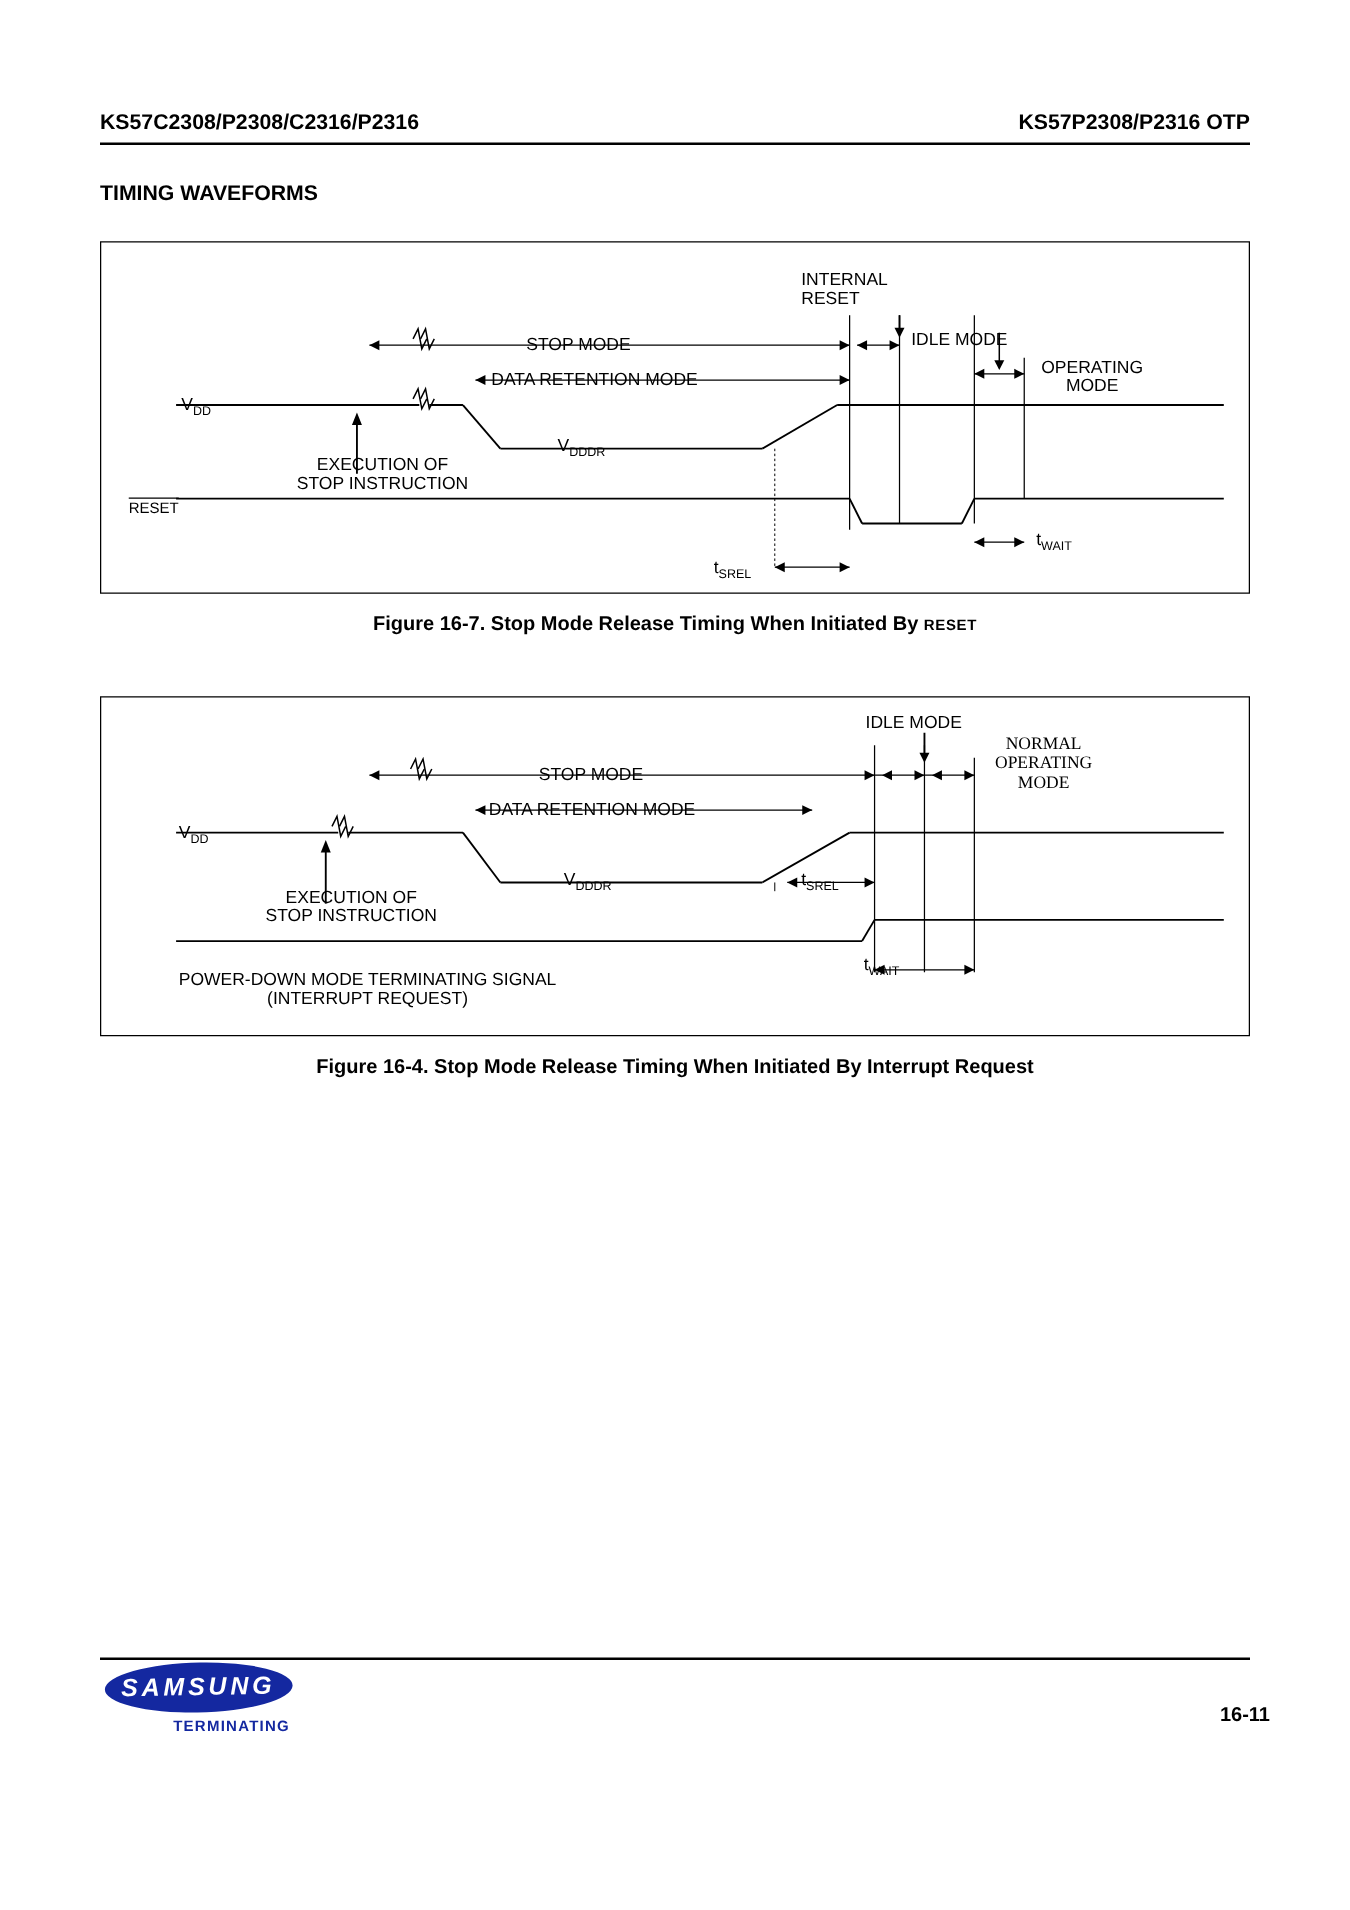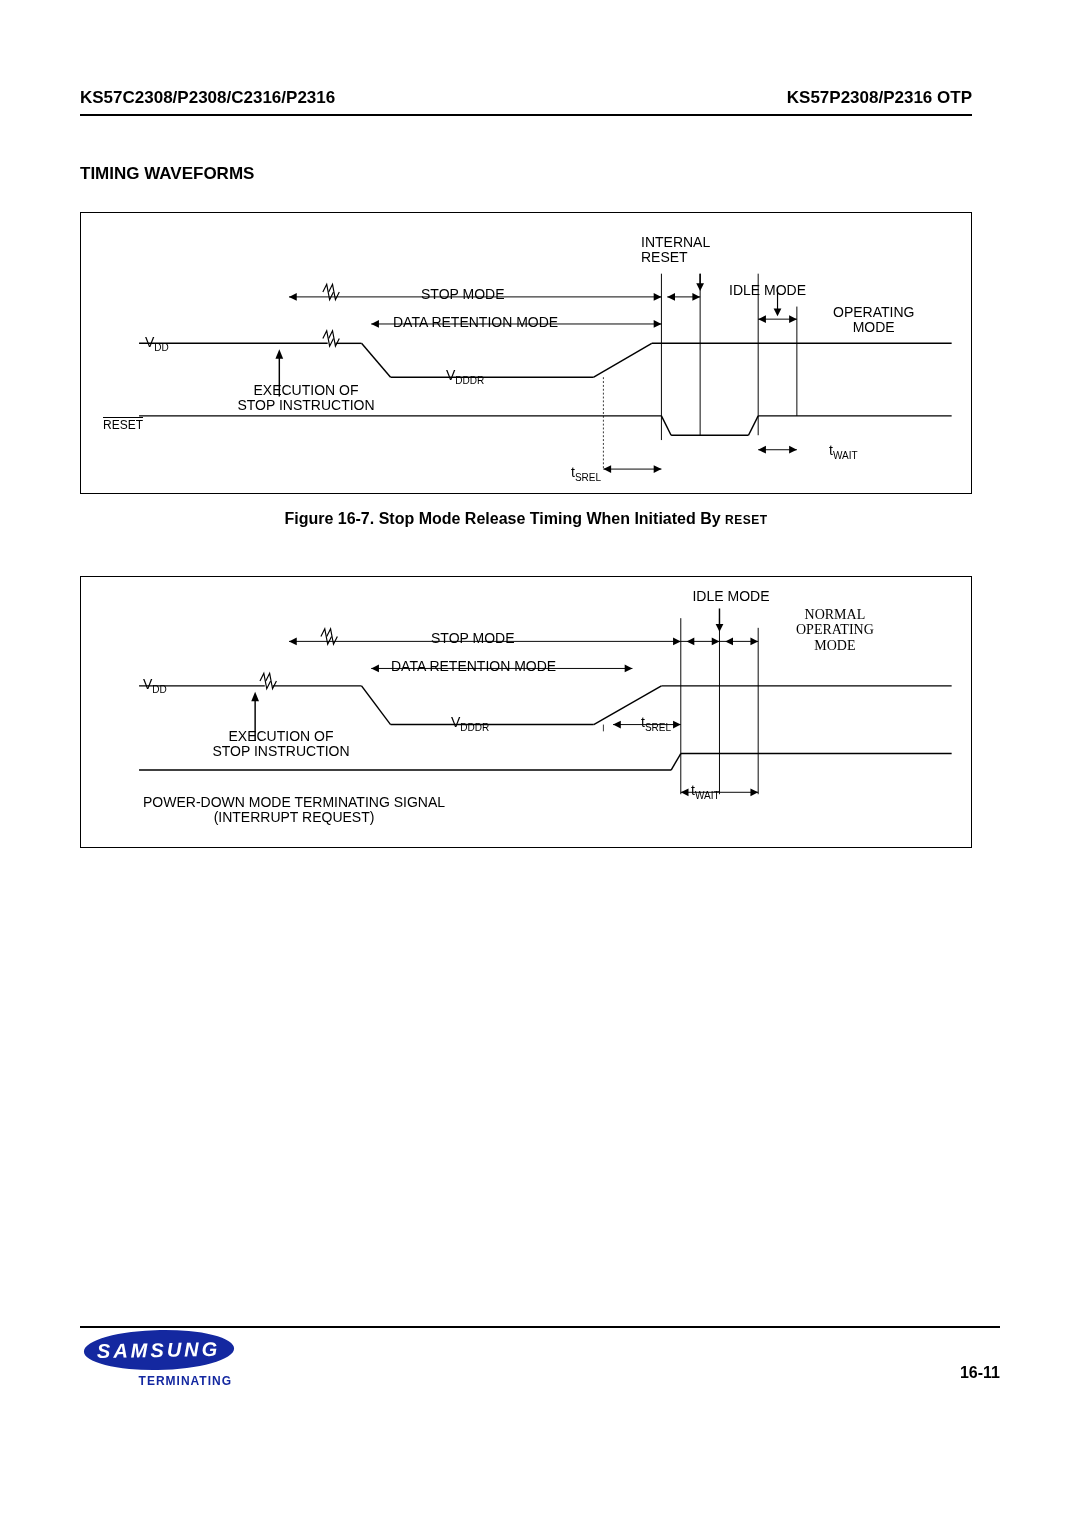--- a/index.html
+++ b/index.html
@@ -6,38 +6,38 @@
     margin: 0;
     padding: 0;
     background: #fff;
     font-family: Arial, Helvetica, sans-serif;
     color: #000;
     width: 1080px;
     height: 1528px;
     position: relative;
   }
   .page {
-    padding: 88px 108px 60px 80px;
+    padding: 88px 80px 60px 80px;
     box-sizing: border-box;
     width: 100%;
     height: 100%;
     position: relative;
   }
   .header {
     display: flex;
     justify-content: space-between;
     font-weight: bold;
     font-size: 17px;
     padding-bottom: 6px;
     border-bottom: 2px solid #000;
   }
   .section-title {
     font-weight: bold;
     font-size: 17px;
-    margin-top: 48px;
+    margin-top: 29px;
     margin-bottom: 28px;
   }
   .figure-frame {
     border: 1.5px solid #000;
     position: relative;
     margin-bottom: 16px;
   }
   .fig1 { height: 280px; }
   .fig2 { height: 270px; margin-top: 48px; }
   .caption {
@@ -85,21 +85,21 @@
     color: #1428a0;
     font-weight: bold;
     font-size: 12px;
     letter-spacing: 1px;
     text-align: right;
     margin-top: 4px;
     padding-right: 2px;
   }
   .page-number {
     position: absolute;
-    right: 80px;
+    right: 64px;
     bottom: 146px;
     font-weight: bold;
     font-size: 16px;
   }
 
   svg { display: block; }
 </style>
 </head>
 <body>
 
@@ -283,20 +283,21 @@
     </div>
     <div class="abs" style="left:110px; top:152px; text-align:center; width:180px; white-space:pre;">EXECUTION OF
 STOP INSTRUCTION</div>
     <div class="abs nowrap" style="left:610px; top:206px;">
       <span>t</span><span class="sub">WAIT</span>
     </div>
     <div class="abs" style="left:62px; top:218px; white-space:pre;">POWER-DOWN MODE TERMINATING SIGNAL
 (INTERRUPT REQUEST)</div>
   </div>
 
+  <div class="caption">Figure 16-4. Stop Mode Release Timing When Initiated By Interrupt Request</div>
 
   <div class="footer-line"></div>
   <div class="samsung-logo">
     <div class="samsung-oval">
         <span class="samsung-text">SAMSUNG</span>
       </div>
     <div class="electronics">TERMINATING</div>
   </div>
   <div class="page-number">16-11</div>
 

